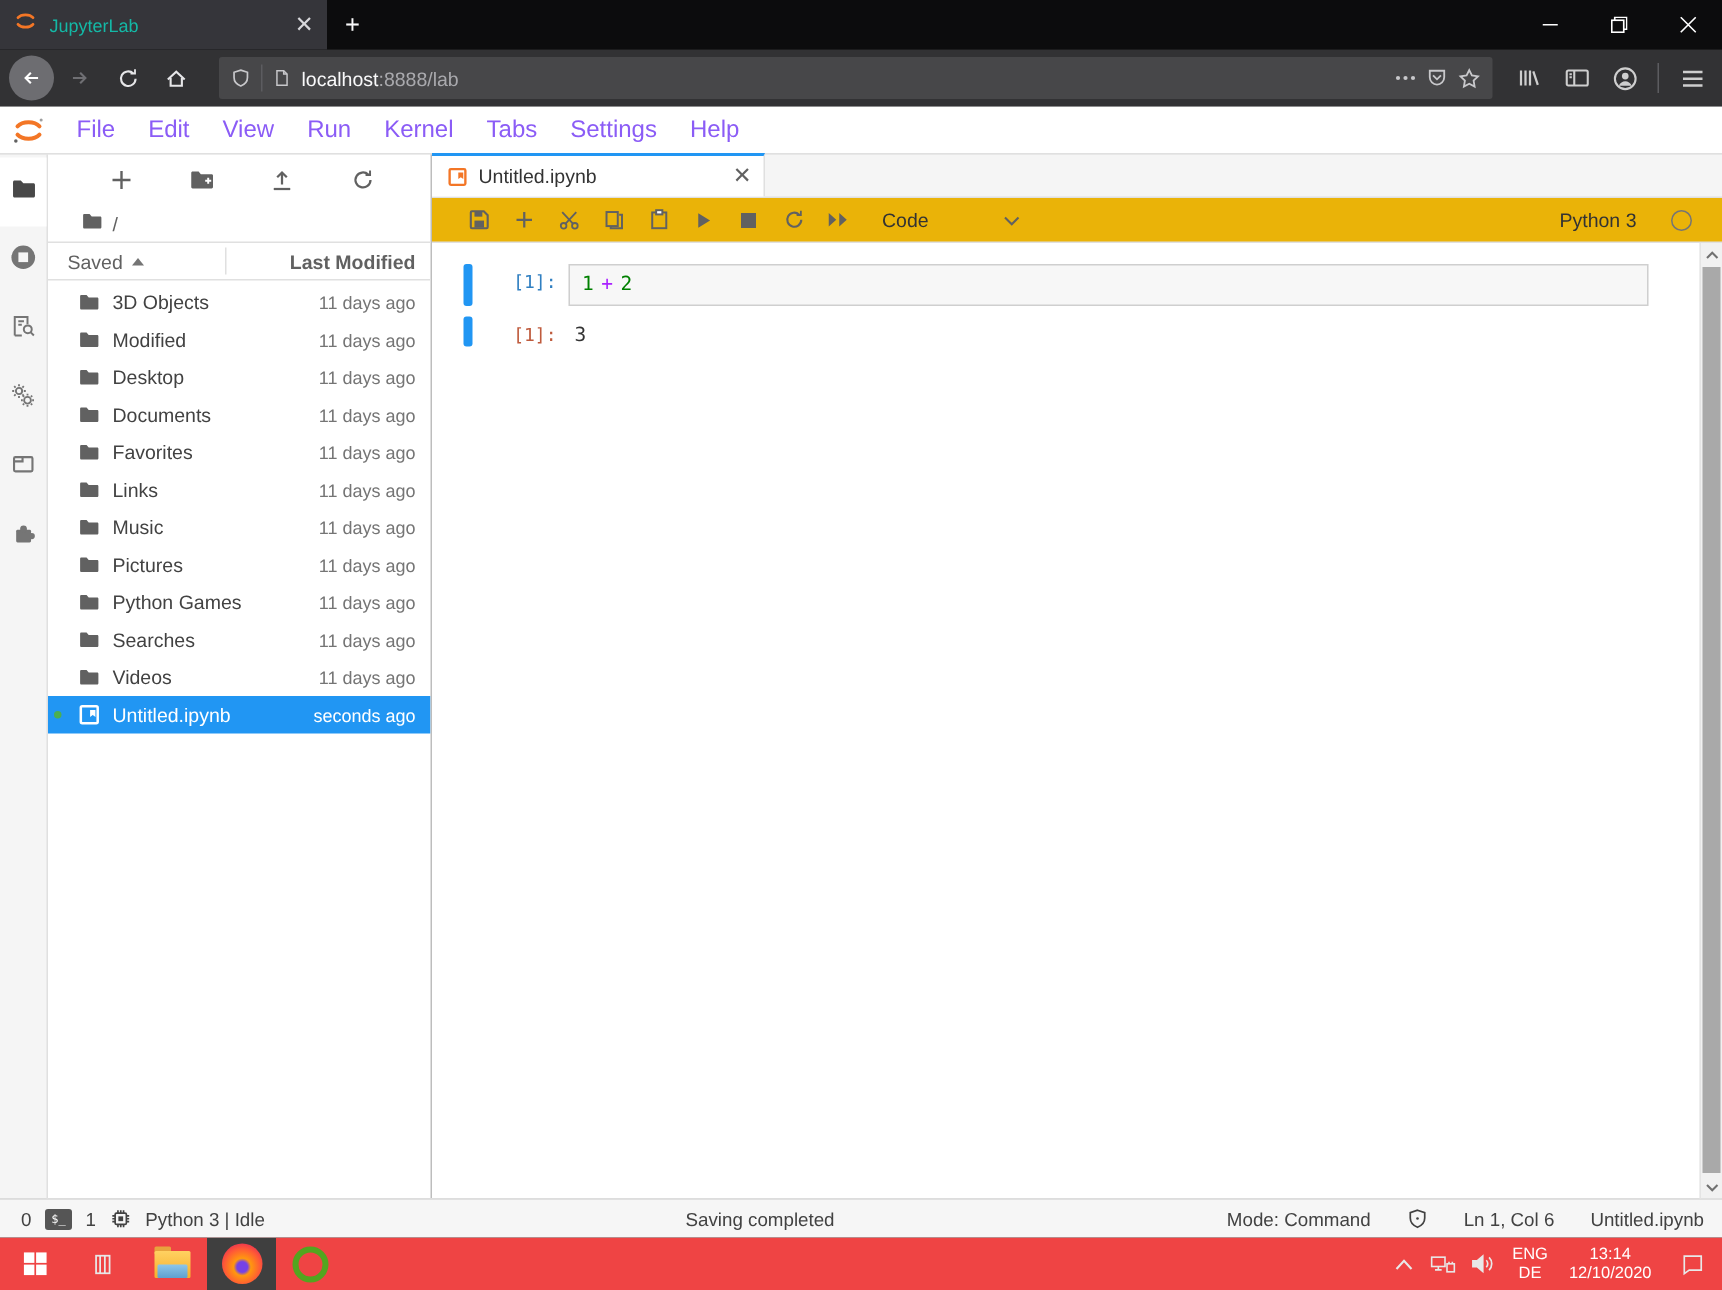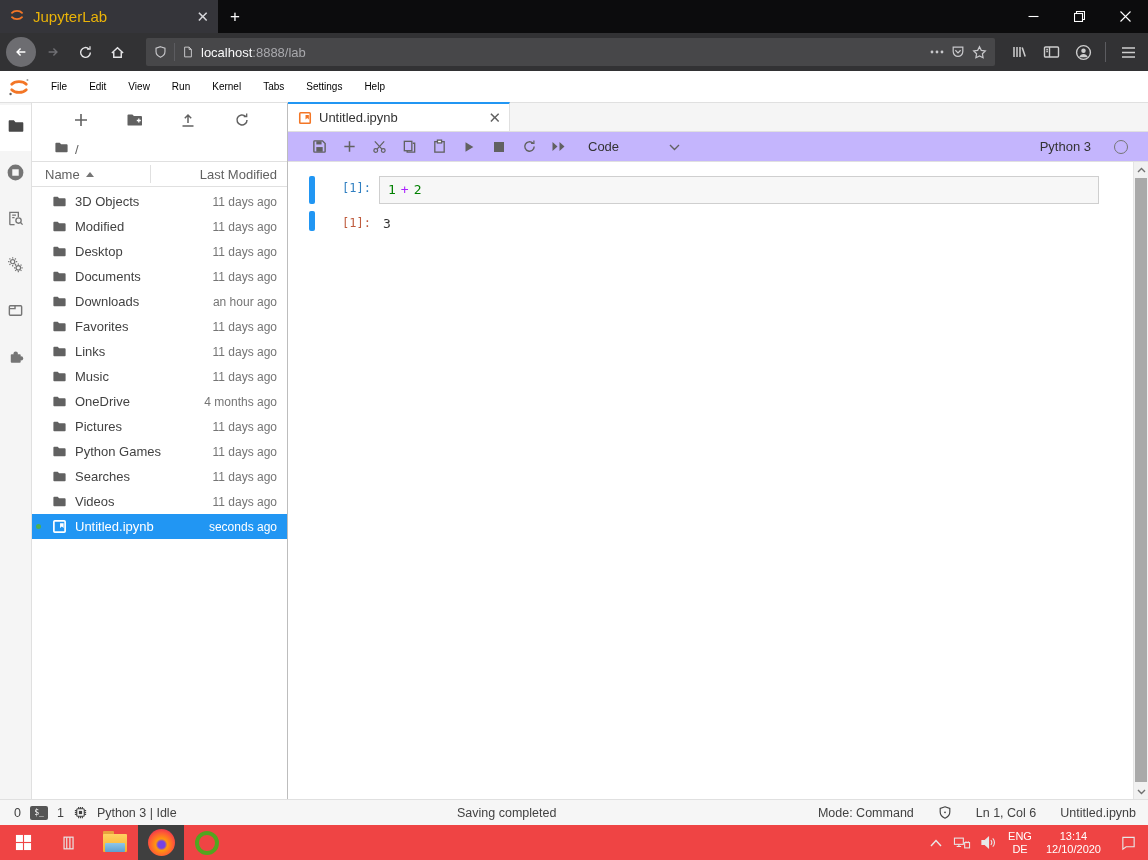--- a/index.html
+++ b/index.html
@@ -3,21 +3,21 @@
 <meta charset="utf-8">
 <style>
   * { margin:0; padding:0; box-sizing:border-box; }
   html,body { width:1148px; height:860px; overflow:hidden; background:#000; }
   body { font-family:"Liberation Sans", sans-serif; }
   .window { width:1148px; height:860px; display:flex; flex-direction:column; position:relative; }
 
   
   .ff-tabbar { height:33px; background:#0c0c0d; display:flex; align-items:stretch; flex:none; }
   .ff-tab { width:218px; background:#35353a; display:flex; align-items:center; padding:0 9px; gap:8px; }
-  .ff-tab-title { color:#eab308; font-size:15px; flex:1; white-space:nowrap; overflow:hidden; }
+  .ff-tab-title { color:#14b8a6; font-size:12px; flex:1; white-space:nowrap; overflow:hidden; }
   .ff-tab-close { color:#d7d7db; font-size:15px; line-height:1; cursor:default; }
   .ff-newtab { width:34px; display:flex; align-items:center; justify-content:center; color:#f9f9fa; font-size:17px; font-weight:300; }
   .win-controls { margin-left:auto; display:flex; }
   .win-btn { width:46px; display:flex; align-items:center; justify-content:center; color:#fff; }
 
   
   .ff-toolbar { height:38px; background:#323234; display:flex; align-items:center; padding:0 6px; gap:2px; flex:none; }
   .nav-btn { width:30px; height:30px; display:flex; align-items:center; justify-content:center; color:#e6e6e8; flex:none; }
   .back-circle { width:30px; height:30px; border-radius:50%; background:#6d6d71; display:flex; align-items:center; justify-content:center; color:#fff; flex:none; }
   .nav-dim { color:#6f6f73; }
@@ -26,58 +26,58 @@
   .url-text { font-size:13px; color:#f9f9fa; flex:1; white-space:nowrap; overflow:hidden; }
   .url-suffix { color:#a9a9ad; }
   .url-icon { color:#c8c8cb; display:flex; align-items:center; }
   .tb-right { display:flex; align-items:center; gap:4px; flex:none; }
   .tb-btn { width:28px; height:28px; display:flex; align-items:center; justify-content:center; color:#cecece; }
   .tb-sep { width:1px; height:20px; background:#5c5c60; margin:0 4px; }
 
   
   .jl-menubar { height:32px; background:#ffffff; border-bottom:1px solid #e0e0e0; display:flex; align-items:center; padding:0 6px; flex:none; }
   .jl-logo { width:26px; height:24px; display:flex; align-items:center; justify-content:center; margin-right:8px; }
-  .menu-item { padding:0 11px; font-size:10px; color:#000000; line-height:31px; cursor:default; }
+  .menu-item { padding:0 11px; font-size:16px; color:#8b5cf6; line-height:31px; cursor:default; }
 
   
   .jl-body { flex:1; display:flex; min-height:0; background:#fff; }
 
   
   .jl-sidebar { width:32px; background:#f5f5f5; border-right:1px solid #e0e0e0; display:flex; flex-direction:column; align-items:stretch; flex:none; padding-top:2px; }
   .side-item { height:46px; display:flex; align-items:center; justify-content:center; color:#757575; }
   .side-item.active { background:#ffffff; color:#484848; }
 
   
   .jl-filebrowser { width:256px; background:#ffffff; border-right:1px solid #bdbdbd; display:flex; flex-direction:column; flex:none; }
   .fb-toolbar { height:34px; display:flex; align-items:center; justify-content:space-around; padding:0 18px 0 22px; color:#616161; }
   .fb-tb-btn { width:26px; height:26px; display:flex; align-items:center; justify-content:center; color:#616161; }
   .fb-breadcrumb { height:24px; display:flex; align-items:center; gap:6px; padding-left:22px; color:#616161; font-size:13px; }
   .fb-header { height:26px; display:flex; align-items:center; border-top:1px solid #e0e0e0; border-bottom:1px solid #e0e0e0; font-size:13px; color:#616161; position:relative; }
   .fb-header .h-name { padding-left:13px; display:flex; align-items:center; gap:6px; }
   .sort-asc { width:0; height:0; border-left:4px solid transparent; border-right:4px solid transparent; border-bottom:5px solid #757575; }
   .fb-header .h-divider { position:absolute; left:118px; top:3px; bottom:3px; width:1px; background:#e0e0e0; }
-  .fb-header .h-mod { margin-left:auto; padding-right:10px; }
+  .fb-header .h-mod { margin-left:auto; padding-right:10px;font-weight:bold; }
   .fb-list { flex:1; overflow:hidden; padding-top:2px; }
   .fb-row { height:25px; display:flex; align-items:center; padding:0 10px 0 0; position:relative; font-size:13px; color:#424242; }
   .fb-row .fb-icon { width:16px; height:16px; margin-left:19px; margin-right:8px; color:#616161; display:flex; align-items:center; justify-content:center; flex:none; }
   .fb-row .fb-name { flex:1; white-space:nowrap; overflow:hidden; }
   .fb-row .fb-mod { font-size:12px; color:#757575; white-space:nowrap; }
   .fb-row.selected { background:#2196f3; color:#ffffff; }
   .fb-row.selected .fb-icon { color:#ffffff; }
   .fb-row.selected .fb-mod { color:#ffffff; }
   .run-dot { position:absolute; left:4px; top:10px; width:5px; height:5px; border-radius:50%; background:#4caf50; }
 
   
   .jl-main { flex:1; display:flex; flex-direction:column; min-width:0; }
   .nb-tabbar { height:29px; background:#f5f5f5; border-bottom:1px solid #e0e0e0; display:flex; align-items:flex-end; flex:none; }
   .nb-tab { width:222px; height:29px; background:#ffffff; border-top:2px solid #2196f3; border-right:1px solid #e0e0e0; display:flex; align-items:center; padding:0 8px 0 10px; gap:7px; }
   .nb-tab-icon { color:#f37626; display:flex; align-items:center; }
   .nb-tab-title { flex:1; font-size:13px; color:#333; white-space:nowrap; overflow:hidden; }
   .nb-tab-close { color:#616161; font-size:15px; line-height:1; }
-  .nb-toolbar { height:30px; background:#c4b5fd; border-bottom:1px solid #e0e0e0; display:flex; align-items:center; padding:0 16px; flex:none; }
+  .nb-toolbar { height:30px; background:#eab308; border-bottom:1px solid #e0e0e0; display:flex; align-items:center; padding:0 16px; flex:none; }
   .nb-tb-btn { width:30px; height:24px; display:flex; align-items:center; justify-content:center; color:#616161; flex:none; }
   .cell-type { width:92px; margin-left:14px; display:flex; align-items:center; justify-content:space-between; font-size:13px; color:#333; }
   .kernel-area { margin-left:auto; display:flex; align-items:center; gap:23px; padding-right:4px; }
   .kernel-name { font-size:13px; color:#333; }
   .kernel-circle { width:14px; height:14px; border-radius:50%; border:1.5px solid #757575; }
 
   .nb-content { flex:1; background:#ffffff; position:relative; overflow:hidden; }
   .cells { padding:14px 49px 0 21px; }
   .cell-row { display:flex; align-items:stretch; margin-bottom:7px; }
   .collapser { width:6px; border-radius:2px; background:#2196f3; flex:none; }
@@ -334,21 +334,21 @@
           </div>
       </div>
       <div class="fb-breadcrumb">
         <span><svg width="15" height="15" viewBox="0 0 16 16">
               <path d="M1.5 3.8c0-.5.4-.9.9-.9h3.7l1.5 1.7h6c.5 0 .9.4.9.9v6.7c0 .5-.4.9-.9.9H2.4c-.5 0-.9-.4-.9-.9z" fill="#616161"></path>
             </svg></span>
         <span>/</span>
       </div>
       <div class="fb-header">
         <span class="h-name">
-            <span>Name</span>
+            <span>Saved</span>
             <span class="sort-asc"></span>
           </span>
         <span class="h-divider"></span>
         <span class="h-mod">Last Modified</span>
       </div>
       <div class="fb-list">
           <div class="fb-row">
             <span class="fb-icon">
               <svg width="15" height="15" viewBox="0 0 16 16">
                 <path d="M1.5 3.8c0-.5.4-.9.9-.9h3.7l1.5 1.7h6c.5 0 .9.4.9.9v6.7c0 .5-.4.9-.9.9H2.4c-.5 0-.9-.4-.9-.9z" fill="currentColor"></path>
@@ -383,58 +383,40 @@
             </span>
             <span class="fb-name">Documents</span>
             <span class="fb-mod">11 days ago</span>
           </div>
           <div class="fb-row">
             <span class="fb-icon">
               <svg width="15" height="15" viewBox="0 0 16 16">
                 <path d="M1.5 3.8c0-.5.4-.9.9-.9h3.7l1.5 1.7h6c.5 0 .9.4.9.9v6.7c0 .5-.4.9-.9.9H2.4c-.5 0-.9-.4-.9-.9z" fill="currentColor"></path>
               </svg>
             </span>
-            <span class="fb-name">Downloads</span>
-            <span class="fb-mod">an hour ago</span>
-          </div>
-          <div class="fb-row">
-            <span class="fb-icon">
-              <svg width="15" height="15" viewBox="0 0 16 16">
-                <path d="M1.5 3.8c0-.5.4-.9.9-.9h3.7l1.5 1.7h6c.5 0 .9.4.9.9v6.7c0 .5-.4.9-.9.9H2.4c-.5 0-.9-.4-.9-.9z" fill="currentColor"></path>
-              </svg>
-            </span>
             <span class="fb-name">Favorites</span>
             <span class="fb-mod">11 days ago</span>
           </div>
           <div class="fb-row">
             <span class="fb-icon">
               <svg width="15" height="15" viewBox="0 0 16 16">
                 <path d="M1.5 3.8c0-.5.4-.9.9-.9h3.7l1.5 1.7h6c.5 0 .9.4.9.9v6.7c0 .5-.4.9-.9.9H2.4c-.5 0-.9-.4-.9-.9z" fill="currentColor"></path>
               </svg>
             </span>
             <span class="fb-name">Links</span>
             <span class="fb-mod">11 days ago</span>
           </div>
           <div class="fb-row">
             <span class="fb-icon">
               <svg width="15" height="15" viewBox="0 0 16 16">
                 <path d="M1.5 3.8c0-.5.4-.9.9-.9h3.7l1.5 1.7h6c.5 0 .9.4.9.9v6.7c0 .5-.4.9-.9.9H2.4c-.5 0-.9-.4-.9-.9z" fill="currentColor"></path>
               </svg>
             </span>
             <span class="fb-name">Music</span>
             <span class="fb-mod">11 days ago</span>
-          </div>
-          <div class="fb-row">
-            <span class="fb-icon">
-              <svg width="15" height="15" viewBox="0 0 16 16">
-                <path d="M1.5 3.8c0-.5.4-.9.9-.9h3.7l1.5 1.7h6c.5 0 .9.4.9.9v6.7c0 .5-.4.9-.9.9H2.4c-.5 0-.9-.4-.9-.9z" fill="currentColor"></path>
-              </svg>
-            </span>
-            <span class="fb-name">OneDrive</span>
-            <span class="fb-mod">4 months ago</span>
           </div>
           <div class="fb-row">
             <span class="fb-icon">
               <svg width="15" height="15" viewBox="0 0 16 16">
                 <path d="M1.5 3.8c0-.5.4-.9.9-.9h3.7l1.5 1.7h6c.5 0 .9.4.9.9v6.7c0 .5-.4.9-.9.9H2.4c-.5 0-.9-.4-.9-.9z" fill="currentColor"></path>
               </svg>
             </span>
             <span class="fb-name">Pictures</span>
             <span class="fb-mod">11 days ago</span>
           </div>

